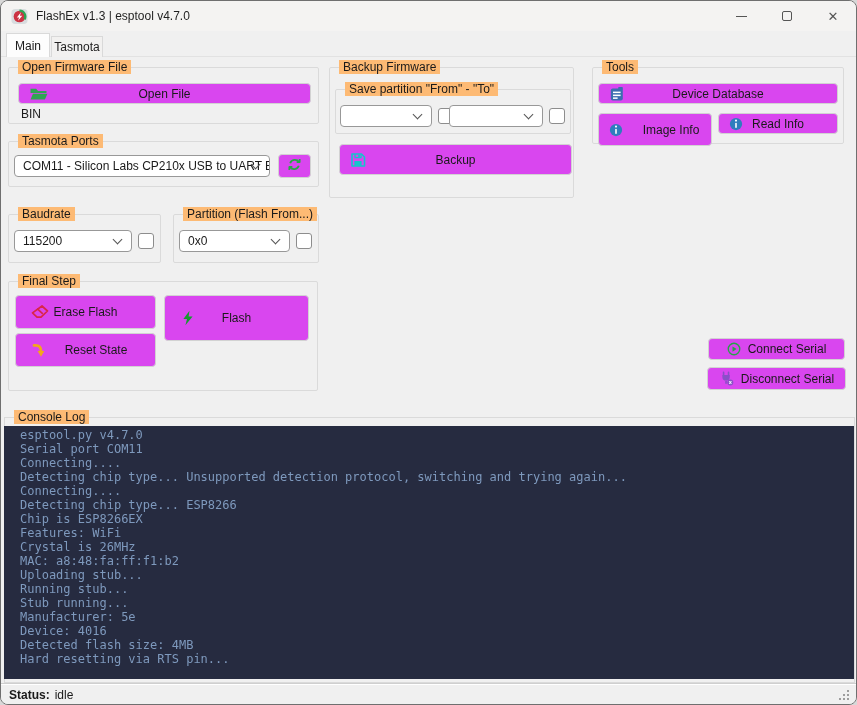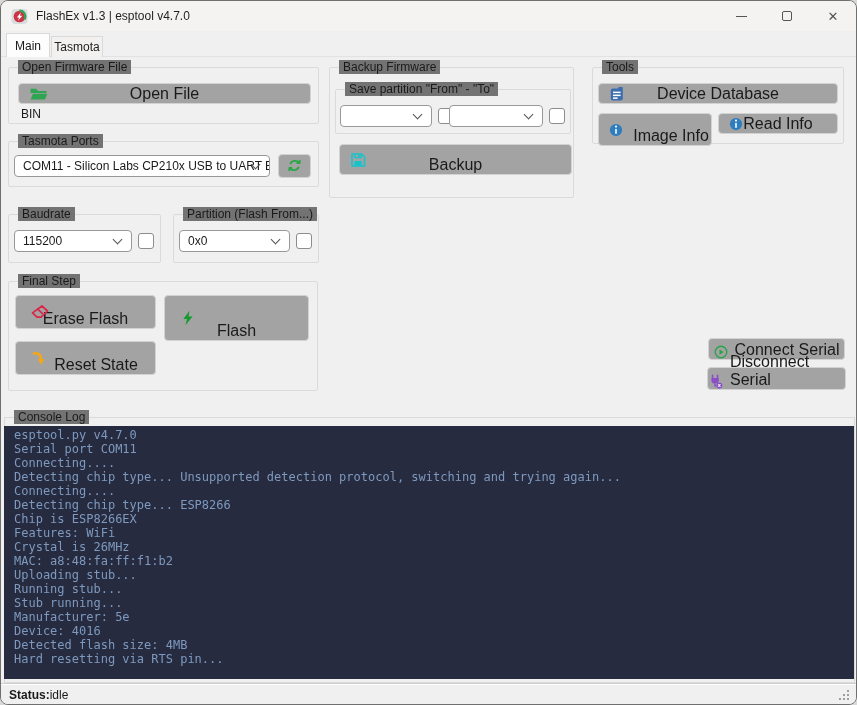--- a/index.html
+++ b/index.html
@@ -23,50 +23,50 @@
   .glyph-close { font-size:13px; color:#555; line-height:1; }
 
   
   .tab { position:absolute; display:flex; align-items:center; justify-content:center; font-size:12px; border:1px solid #d9d9d9; border-bottom:none; }
   .tab.active { left:5px; top:32px; width:44px; height:24px; background:#fdfdfd; z-index:3; }
   .tab.inactive { left:50px; top:35px; width:52px; height:21px; background:#f2f1f0; z-index:2; color:#222; }
   .tab-divider { position:absolute; left:0; top:55px; width:100%; height:1px; background:#e2e2e2; z-index:1; }
 
   
   .group { position:absolute; border:1px solid #dadada; border-radius:2px; }
-  .legend { position:absolute; top:-8px; left:9px; background:#737373; padding:0 4px; font-size:12px; white-space:nowrap; color:#1a1a1a; }
-
-  
-  .btn { position:absolute; background:#a3a3a3; border:1px solid #d2d2d2; border-radius:4px;
-         display:flex; align-items:flex-end; justify-content:center; font-size:16px; color:#1a1a1a; cursor:default; }
+  .legend { position:absolute; top:-8px; left:9px; background:#fdba74; padding:0 4px; font-size:12px; white-space:nowrap; color:#1a1a1a; }
+
+  
+  .btn { position:absolute; background:#d946ef; border:1px solid #d2d2d2; border-radius:4px;
+         display:flex; align-items:center; justify-content:center; font-size:12px; color:#1a1a1a; cursor:default; }
   .btn .ico-left { position:absolute; left:10px; top:50%; transform:translateY(-50%); display:flex; }
   .btn .ico-left2 { position:absolute; left:15px; top:50%; transform:translateY(-50%); display:flex; }
   .btn-inline { gap:7px; }
   .btn-inline .ico-in { display:flex; }
 
   .combo { position:absolute; background:#ffffff; border:1px solid #989898; border-radius:4px;
            display:flex; align-items:center; padding:0 22px 0 8px; white-space:nowrap; overflow:hidden; font-size:12px; }
   .combo::after { content:""; position:absolute; right:10px; top:50%; width:6px; height:6px;
                   border-right:1.4px solid #555; border-bottom:1.4px solid #555;
                   transform:translateY(-72%) rotate(45deg); }
 
   .checkbox { position:absolute; width:16px; height:16px; background:#fff; border:1px solid #8d8d8d; border-radius:3px; }
 
   .plain-label { position:absolute; font-size:12px; color:#1a1a1a; white-space:nowrap; }
 
   
   .console { position:absolute; left:3px; top:425px; width:850px; height:253px;
              background:#262b40; color:#7e99bd; font-family:"DejaVu Sans Mono", monospace;
-             font-size:12px; line-height:14px; padding:2px 10px; overflow:hidden; white-space:pre; }
+             font-size:12px; line-height:14px; padding:2px 16px; overflow:hidden; white-space:pre; }
 
   
   .statusbar { position:absolute; left:0; top:682px; width:100%; height:23px; background:#f0f0f0;
                border-top:1px solid #cfcfcf; box-shadow:inset 0 1px 0 #ffffff;
                display:flex; align-items:center; padding-left:8px; }
-  .status-label { font-weight:bold; }
+  .status-label { font-weight:bold; margin-right:5px; }
   .grip { position:absolute; right:7px; bottom:6px; width:2px; height:2px; background:#9d9d9d;
           box-shadow:-4px 0 #9d9d9d, -8px 0 #9d9d9d, 0 -4px #9d9d9d, -4px -4px #9d9d9d, 0 -8px #9d9d9d; }
 </style>
 </head>
 <body>
 
 <div class="window">
 
   <div class="titlebar">
     <span class="app-icon">
@@ -219,21 +219,21 @@
     <span>Erase Flash</span>
   </div>
   <div class="btn" style="left:163px;top:294px;width:145px;height:46px;">
     <span class="ico-left2">
       <svg viewBox="0 0 16 16" width="16" height="16">
         <path d="M9.5 0.8 L3.4 9 h3.6 L5.4 15.2 L12.6 6.4 H8.6 z" fill="#159a2f"></path>
       </svg>
     </span>
     <span>Flash</span>
   </div>
-  <div class="btn" style="left:14px;top:340px;width:141px;height:34px;padding-left:21px;">
+  <div class="btn" style="left:14px;top:332px;width:141px;height:34px;padding-left:21px;">
     <span class="ico-left2">
       <svg viewBox="0 0 16 16" width="16" height="16">
         <path d="M3 3.4 C8.6 2.8 10 5.4 10 9.4" fill="none" stroke="#f2a71b" stroke-width="2.8" stroke-linecap="round"></path>
         <path d="M6.6 9 h6.8 L10 14.8 z" fill="#f2a71b"></path>
       </svg>
     </span>
     <span>Reset State</span>
   </div>
 
   <div class="btn btn-inline" style="left:707px;top:337px;width:137px;height:22px;">

